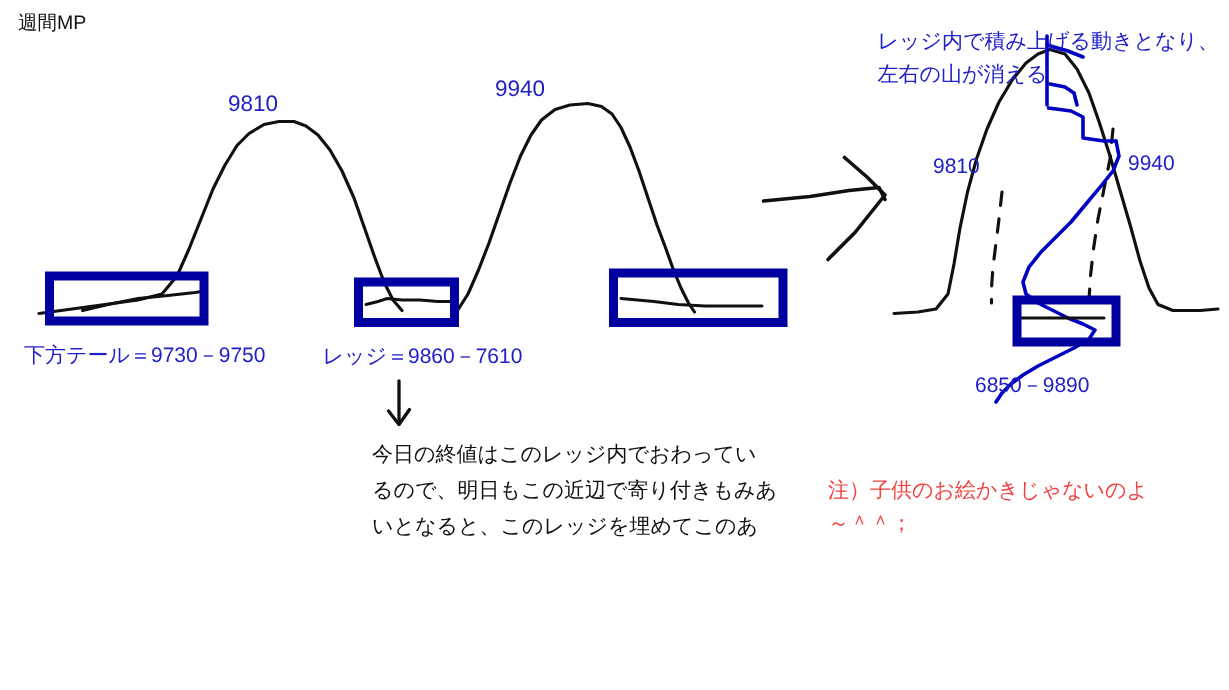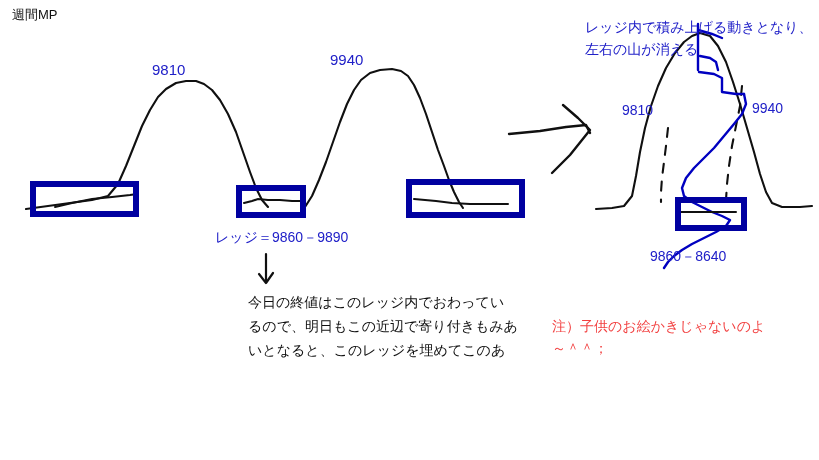--- a/index.html
+++ b/index.html
@@ -129,27 +129,28 @@
 
     <g>
       <path d="M681,212 L690,212 L700,212 L712,212 L724,212 L736,212" fill="none" stroke="#101010" stroke-width="2" stroke-linecap="round"></path>
       <rect x="678" y="200" width="66" height="28" fill="none" stroke="#0000a0" stroke-width="6"></rect>
     </g>
   </svg>
 
   <div class="txt blue-label" style="left:152px; top:62px;">9810</div>
   <div class="txt blue-label" style="left:330px; top:52px;">9940</div>
 
-  <div class="txt blue-label-sm" style="left:215px; top:230px;">レッジ＝9860－9890</div>
+  <div class="txt blue-label-sm" style="left:16px; top:229px;">下方テール＝9730－9750</div>
+  <div class="txt blue-label-sm" style="left:215px; top:230px;">レッジ＝9860－7610</div>
 
   <div class="txt note-block" style="left:218px; top:290px;margin-left:30px;">今日の終値はこのレッジ内でおわっているので、明日もこの近辺で寄り付きもみあいとなると、このレッジを埋めてこのあたりで山を積み上げることになり、ダブルディストリ→ノーマルデイへと変形する可能性あり。</div>
 
   <div class="txt anno-block" style="left:585px; top:16px;">レッジ内で積み上げる動きとなり、左右の山が消える</div>
 
   <div class="txt blue-label-sm" style="left:622px; top:103px;">9810</div>
   <div class="txt blue-label-sm" style="left:752px; top:101px;">9940</div>
 
-  <div class="txt blue-label-sm" style="left:650px; top:249px;">9860－8640</div>
+  <div class="txt blue-label-sm" style="left:650px; top:249px;">6850－9890</div>
 
   <div class="txt red-note" style="left:552px; top:316px;">注）子供のお絵かきじゃないのよ</div>
   <div class="txt red-note" style="left:552px; top:338px;">～＾＾；</div>
 
 </div>
 
 </body></html>

